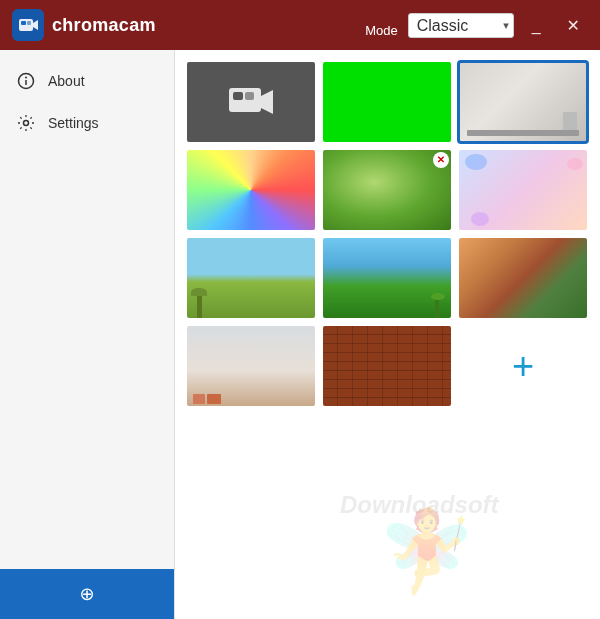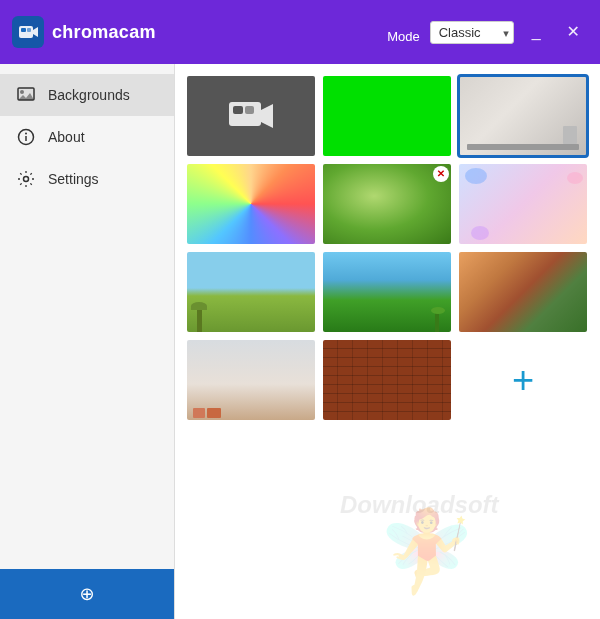--- a/index.html
+++ b/index.html
@@ -8,22 +8,22 @@
       height: 619px;
       font-family: 'Segoe UI', Arial, sans-serif;
       overflow: hidden;
       background: #f0f0f0;
       display: flex;
       flex-direction: column;
     }
 
     
     .header {
-      background: #6d28d9;
-      height: 64px;
+      background: #7f1d1d;
+      height: 50px;
       display: flex;
       align-items: center;
       padding: 0 12px;
       flex-shrink: 0;
     }
     .header-logo {
       display: flex;
       align-items: center;
       gap: 8px;
       flex: 1;
@@ -51,22 +51,22 @@
       gap: 10px;
     }
     .mode-label {
       color: white;
       font-size: 13px;
     }
     .mode-select {
       background: white;
       border: 1px solid #ccc;
       border-radius: 3px;
-      padding: 3px 16px 3px 8px;
-      font-size: 13px;
+      padding: 3px 24px 3px 8px;
+      font-size: 16px;
       appearance: none;
       -webkit-appearance: none;
       cursor: pointer;
       position: relative;
       color: #333;
     }
     .mode-select-wrap {
       position: relative;
       display: inline-block;
     }
@@ -305,30 +305,20 @@
     <button class="win-btn">_</button>
     <button class="win-btn close">✕</button>
   </div>
 </div>
 
 <div class="main">
 
   <aside class="sidebar">
     <nav class="sidebar-nav">
 
-      <div class="nav-item active">
-        <div class="nav-icon">
-          <svg width="18" height="18" viewBox="0 0 18 18" fill="none">
-            <rect x="1" y="2" width="16" height="12" rx="1" stroke="#333" stroke-width="1.5" fill="none"></rect>
-            <circle cx="5" cy="6" r="2" fill="#333" opacity="0.6"></circle>
-            <polygon points="1,14 6,9 9,12 13,7 17,14" fill="#333" opacity="0.5"></polygon>
-          </svg>
-        </div>
-        <span>Backgrounds</span>
-      </div>
 
 
 
 
       <div class="nav-item">
         <div class="nav-icon">
           <svg width="18" height="18" viewBox="0 0 18 18" fill="none">
             <circle cx="9" cy="9" r="7.5" stroke="#333" stroke-width="1.5" fill="none"></circle>
             <line x1="9" y1="8" x2="9" y2="13" stroke="#333" stroke-width="1.5"></line>
             <circle cx="9" cy="5.5" r="1" fill="#333"></circle>

